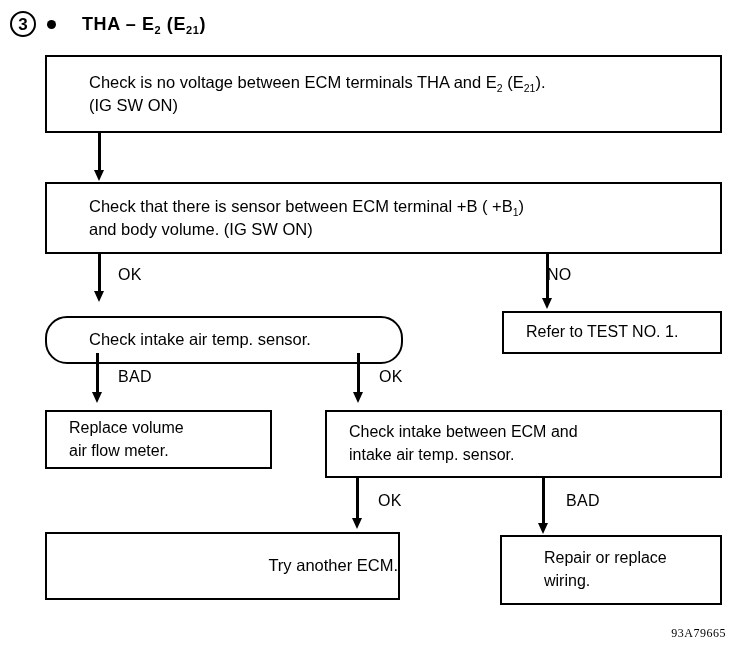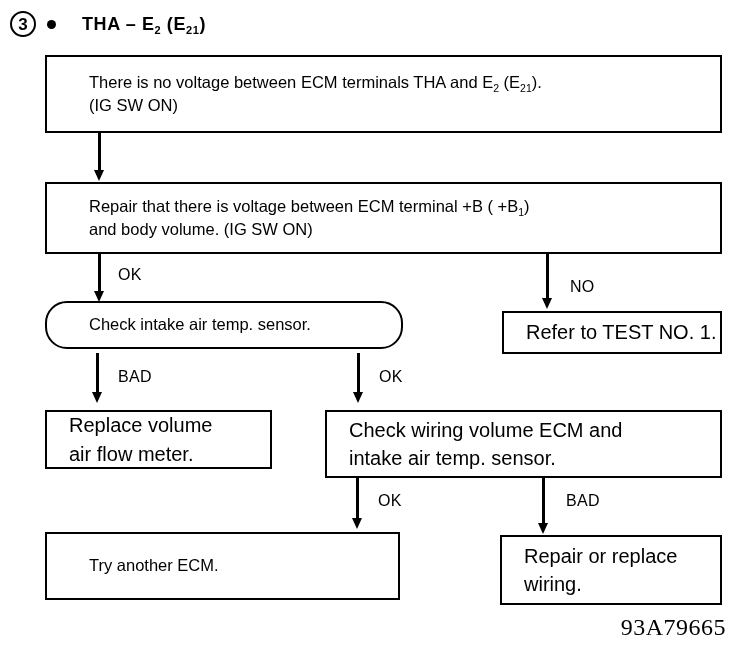--- a/index.html
+++ b/index.html
@@ -70,21 +70,21 @@
     align-items: center;
   }
   .box .txt {
     padding: 0 0 0 42px;
     font-size: 16.5px;
     line-height: 1.42;
     white-space: pre-line;
   }
   .box.small .txt {
     padding-left: 22px;
-    font-size: 20px;
+    font-size: 16px;
   }
   .box .txt b {
     font-weight: normal;
   }
   .box .txt sub {
     font-size: 10.5px;
     vertical-align: baseline;
     position: relative;
     top: 4px;
   }
@@ -109,55 +109,55 @@
     white-space: nowrap;
     letter-spacing: 0.3px;
   }
 
   
   .fig-code {
     position: absolute;
     right: 16px;
     bottom: 8px;
     font-family: "Liberation Serif", serif;
-    font-size: 24px;
+    font-size: 12px;
     letter-spacing: 0.5px;
   }
 </style>
 </head>
 <body>
 
 <div id="page">
 
   <div class="header">
     <span class="circle-num">3</span>
     <span class="bullet"></span>
     <span class="header-title"><span>THA – E</span><sub>2</sub><span> (E</span><sub>21</sub><span>)</span></span>
   </div>
 
   <div class="box" style="left:45px; top:55px; width:677px; height:78px;">
-    <div class="txt"><span>There is no voltage between ECM terminals THA and E</span><sub>2</sub><span> (E</span><sub>21</sub><span>).</span><br><b>(IG SW ON)</b></div>
+    <div class="txt"><span>Check is no voltage between ECM terminals THA and E</span><sub>2</sub><span> (E</span><sub>21</sub><span>).</span><br><b>(IG SW ON)</b></div>
   </div>
 
   <div class="vline" style="left:98px; top:133px; height:41px;"></div>
   <div class="arrowhead" style="left:93.5px; top:170px;"></div>
 
   <div class="box" style="left:45px; top:182px; width:677px; height:72px;">
-    <div class="txt"><span>Repair that there is voltage between ECM terminal  +B ( +B</span><sub>1</sub><span>)</span><br><span>and body volume. </span><b>(IG SW ON)</b></div>
+    <div class="txt"><span>Check that there is sensor between ECM terminal  +B ( +B</span><sub>1</sub><span>)</span><br><span>and body volume. </span><b>(IG SW ON)</b></div>
   </div>
 
   <div class="vline" style="left:98px; top:254px; height:40px;"></div>
   <div class="arrowhead" style="left:93.5px; top:291px;"></div>
   <div class="edge-label" style="left:118px; top:266px;">OK</div>
 
   <div class="vline" style="left:546px; top:254px; height:47px;"></div>
   <div class="arrowhead" style="left:541.5px; top:298px;"></div>
-  <div class="edge-label" style="left:570px; top:266px;margin-top:12px;">NO</div>
-
-  <div class="box" style="left:45px; top:301px; width:358px; height:48px;border-radius:22px;">
+  <div class="edge-label" style="left:547px; top:266px;">NO</div>
+
+  <div class="box" style="left:45px; top:316px; width:358px; height:48px;border-radius:22px;">
     <div class="txt">Check intake air temp. sensor.</div>
   </div>
 
   <div class="box small" style="left:502px; top:311px; width:220px; height:43px;">
     <div class="txt">Refer to TEST NO. 1.</div>
   </div>
 
   <div class="vline" style="left:96px; top:353px; height:42px;"></div>
   <div class="arrowhead" style="left:91.5px; top:392px;"></div>
   <div class="edge-label" style="left:118px; top:368px;">BAD</div>
@@ -165,36 +165,36 @@
   <div class="vline" style="left:357px; top:353px; height:42px;"></div>
   <div class="arrowhead" style="left:352.5px; top:392px;"></div>
   <div class="edge-label" style="left:379px; top:368px;">OK</div>
 
   <div class="box small" style="left:45px; top:410px; width:227px; height:59px;">
     <div class="txt">Replace volume
 air flow meter.</div>
   </div>
 
   <div class="box small" style="left:325px; top:410px; width:397px; height:68px;">
-    <div class="txt">Check wiring volume ECM and
+    <div class="txt">Check intake between ECM and
 intake air temp. sensor.</div>
   </div>
 
   <div class="vline" style="left:356px; top:478px; height:44px;"></div>
   <div class="arrowhead" style="left:351.5px; top:518px;"></div>
   <div class="edge-label" style="left:378px; top:492px;">OK</div>
 
   <div class="vline" style="left:542px; top:478px; height:48px;"></div>
   <div class="arrowhead" style="left:537.5px; top:523px;"></div>
   <div class="edge-label" style="left:566px; top:492px;">BAD</div>
 
-  <div class="box" style="left:45px; top:532px; width:355px; height:68px;">
+  <div class="box" style="left:45px; top:532px; width:355px; height:68px;justify-content:flex-end;">
     <div class="txt">Try another ECM.</div>
   </div>
 
-  <div class="box small" style="left:500px; top:535px; width:222px; height:70px;">
+  <div class="box small" style="left:500px; top:535px; width:222px; height:70px;padding-left:20px;">
     <div class="txt">Repair or replace
 wiring.</div>
   </div>
 
   <div class="fig-code">93A79665</div>
 
 </div>
 
 </body></html>

